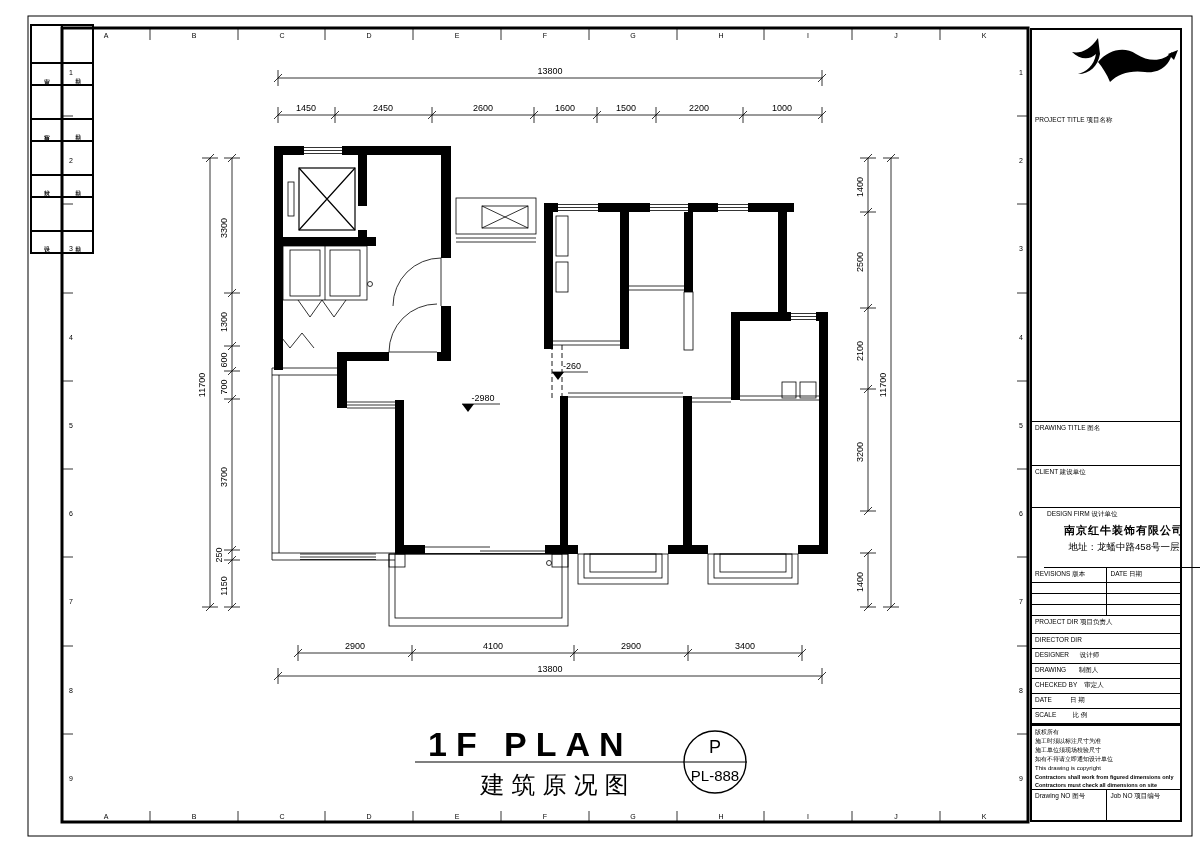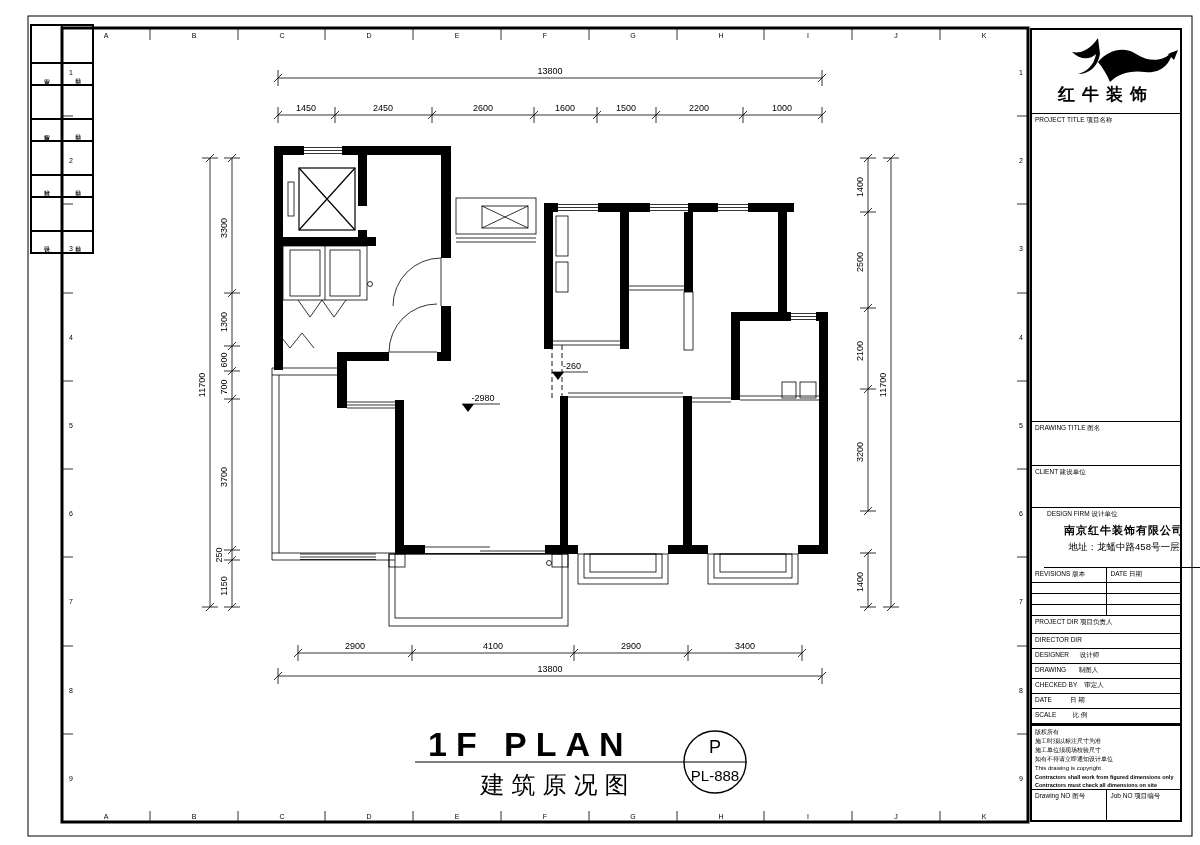--- a/index.html
+++ b/index.html
@@ -337,23 +337,20 @@
         <div class="stripcell"></div>
         <div class="stripcell"></div>
       </div>
   <div class="striprow" style="height:22px">
     <div class="stripcell">设计</div>
     <div class="stripcell">日期</div>
   </div>
 </div>
 
 <div class="tbcol">
-  <div class="tb" style="left:0;top:0;width:148px;height:84px;">
-    <div class="brand" style="margin-top:52px">红牛装饰</div>
-  </div>
   <div class="tb" style="left:0;top:84px;width:148px;height:308px;">
     <span class="lab">PROJECT TITLE  项目名称</span>
   </div>
   <div class="tb" style="left:0;top:392px;width:148px;height:44px;">
     <span class="lab">DRAWING TITLE  图名</span>
   </div>
   <div class="tb" style="left:0;top:436px;width:148px;height:42px;">
     <span class="lab">CLIENT  建设单位</span>
   </div>
   <div class="tb" style="left:12px;top:478px;width:160px;height:60px;">

